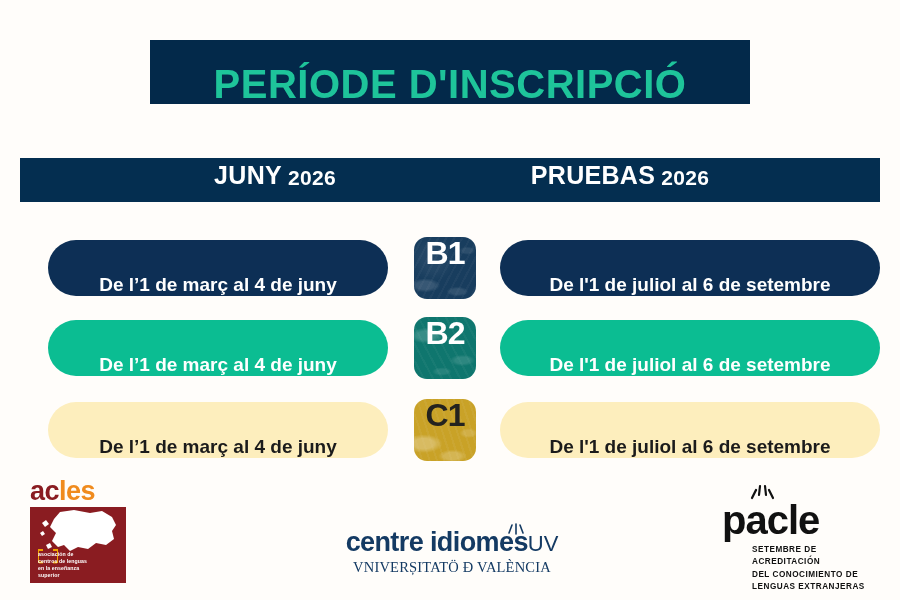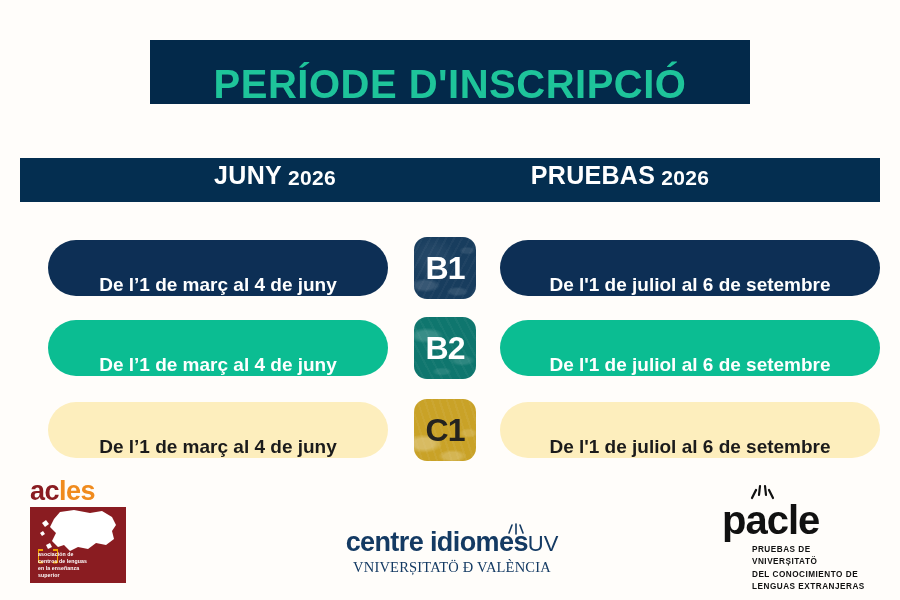--- a/index.html
+++ b/index.html
@@ -100,21 +100,20 @@
   .pill-cream { background: #fdeebd; color: #1b1b1b; }
 
   
   .badge {
     position: absolute;
     left: 414px;
     width: 62px;
     height: 62px;
     border-radius: 13px;
     display: flex;
-    align-items: center;
     justify-content: center;
     font-size: 32px;
     font-weight: bold;
     letter-spacing: -1px;
     overflow: hidden;
     isolation: isolate;
   }
   .badge .glyph { position: relative; z-index: 2; line-height: 1; }
   .badge .tex {
     position: absolute;
@@ -368,17 +367,17 @@
       <g stroke="#111111" stroke-width="2.2" stroke-linecap="round">
         <line x1="2" y1="14" x2="6" y2="6"></line>
         <line x1="9" y1="11" x2="10" y2="2"></line>
         <line x1="16" y1="11" x2="15" y2="2"></line>
         <line x1="23" y1="14" x2="19" y2="6"></line>
       </g>
     </svg>
     <span>pacle</span>
   </div>
   <div class="pacle-sub">
-    <div>PRUEBAS DE VΝIVERȘITATÖ</div>
+    <div>SETEMBRE DE ACREDITACIÓN</div>
     <div>DEL CONOCIMIENTO DE</div>
     <div>LENGUAS EXTRANJERAS</div>
   </div>
 </div>
 
 </body></html>

